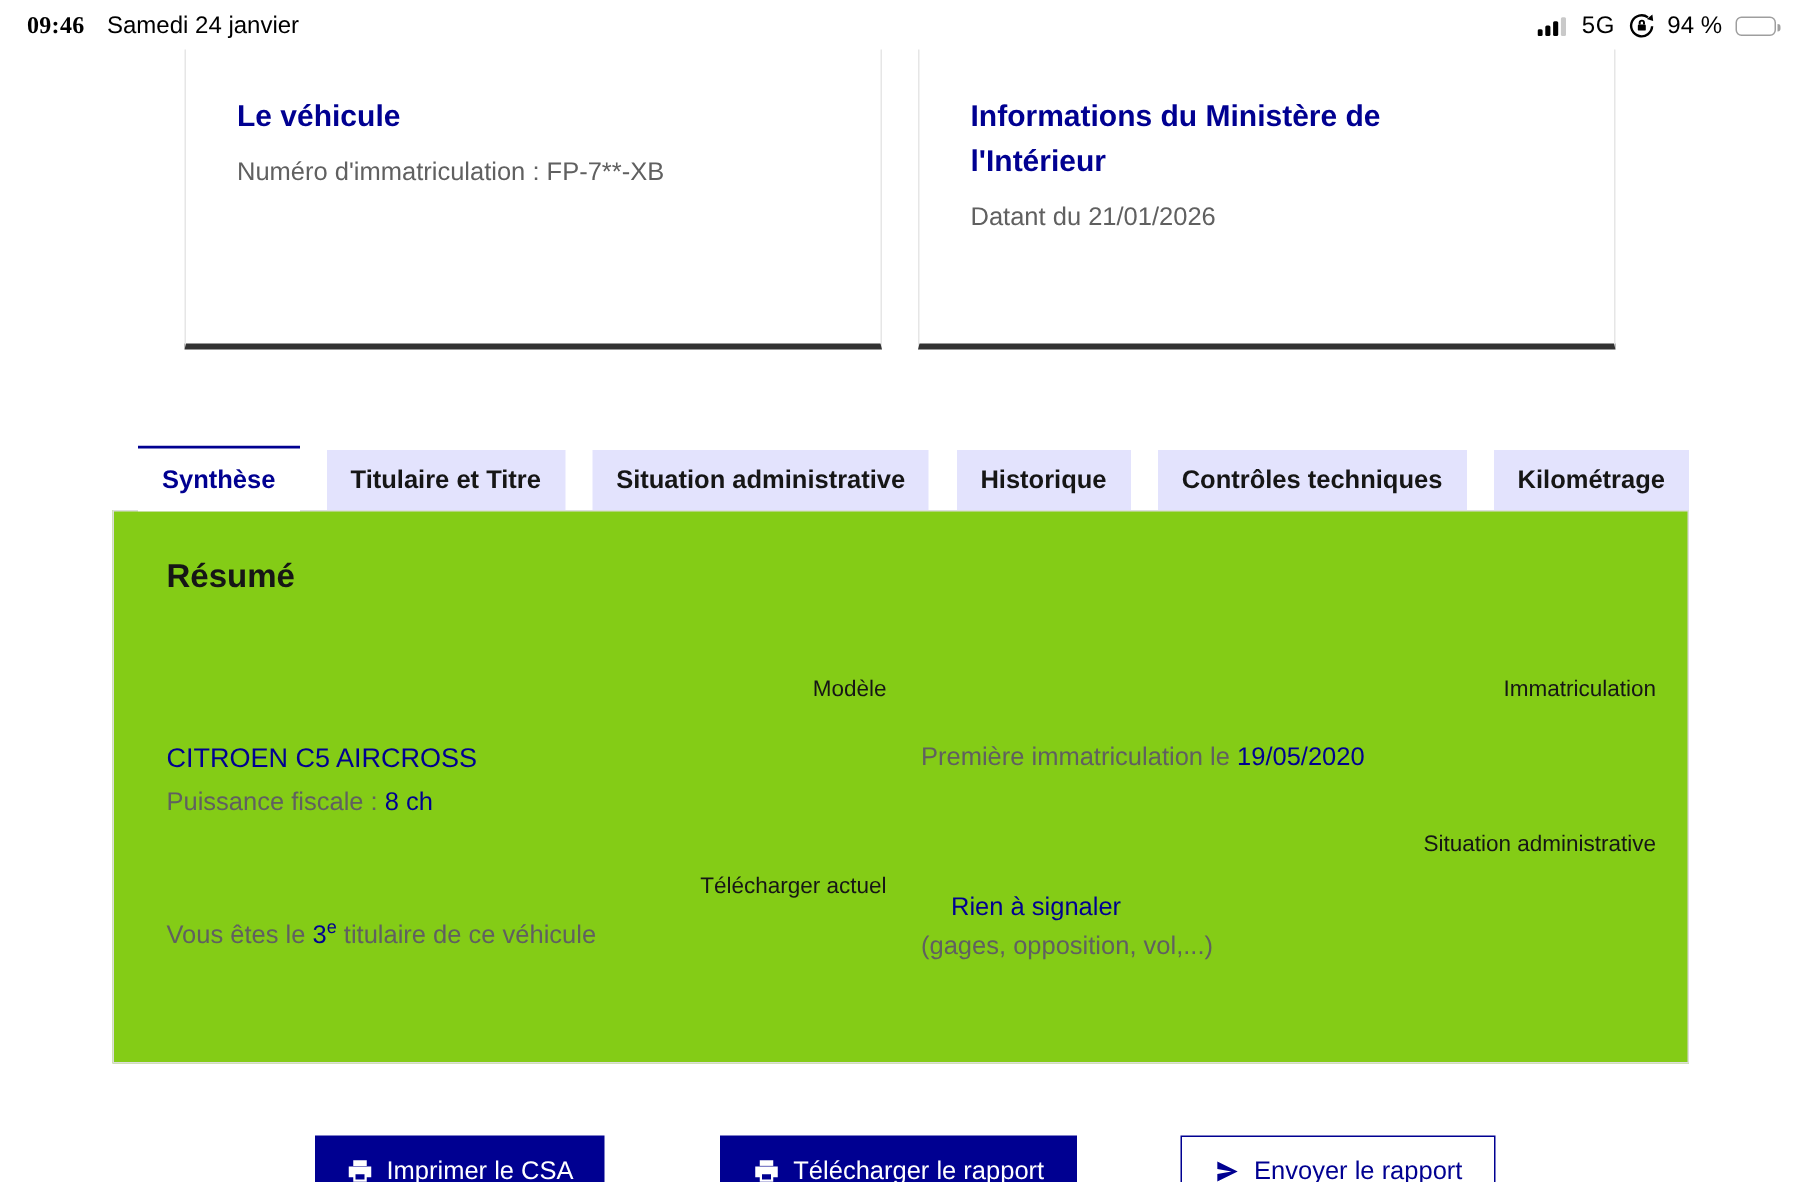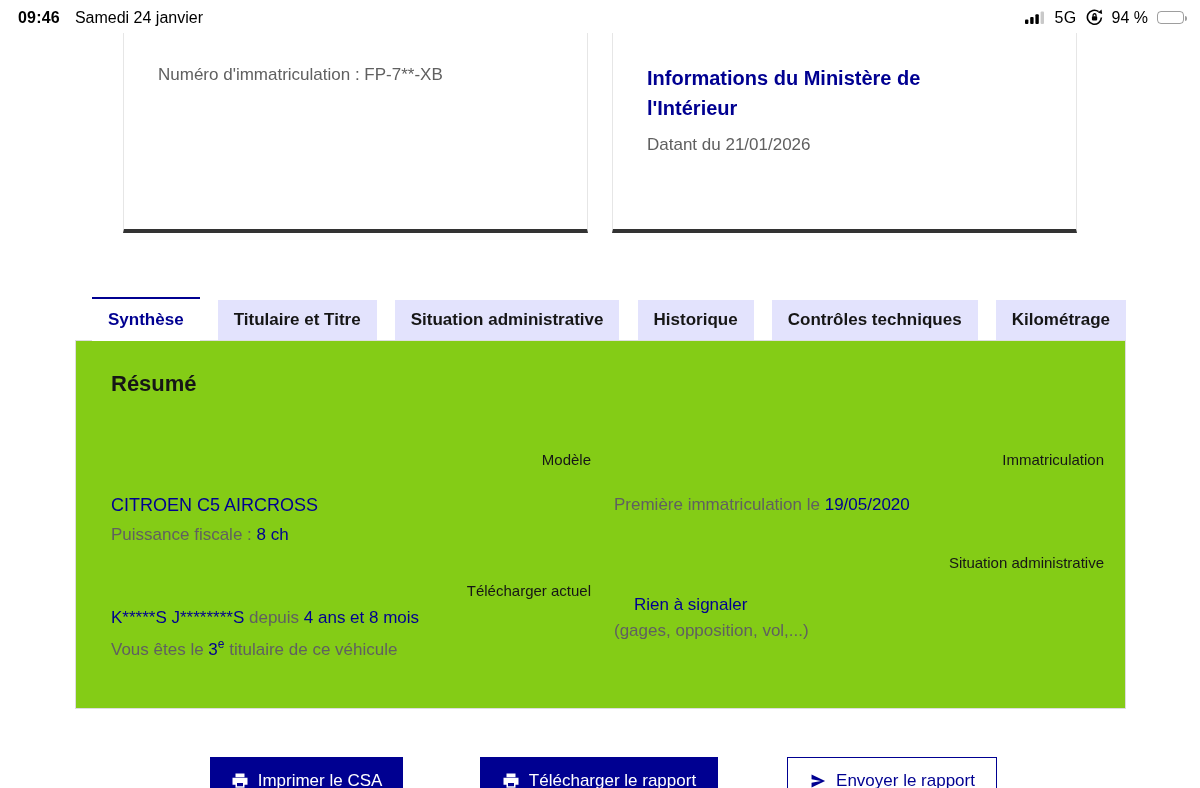--- a/index.html
+++ b/index.html
@@ -9,21 +9,21 @@
     font-family:"Liberation Sans", sans-serif; color:#161616;
   }
 
   
   .status-bar {
     position:absolute; top:0; left:0; right:0; height:33px;
     display:flex; justify-content:space-between; align-items:center;
     padding:2px 16px 0 18px; font-size:16px; color:#000;
   }
   .sb-left { display:flex; align-items:center; gap:15px; }
-  .sb-time { font-weight:700; letter-spacing:.2px; }
+  .sb-time { font-weight:700; letter-spacing:.2px;font-family:Liberation Serif, serif; }
   .sb-right { display:flex; align-items:center; gap:9px; }
   .sb-net { letter-spacing:.3px; }
   .battery { position:relative; width:27px; height:13px;
     border:1px solid rgba(0,0,0,.38); border-radius:4px; padding:1.5px; }
   .battery-fill { width:92%; height:100%; background:#000; border-radius:2px; }
   .battery:after { content:""; position:absolute; right:-4px; top:3.5px;
     width:2.5px; height:5px; background:rgba(0,0,0,.38); border-radius:0 2px 2px 0; }
 
   
   .card {
@@ -103,20 +103,21 @@
         <path d="M7.1 7.4 v-1.2 a1.45 1.45 0 0 1 2.9 0 v1.2" fill="none" stroke="#000" stroke-width="1.3"></path>
         <rect x="5.9" y="7.3" width="5.3" height="4.1" rx="0.8" fill="#000"></rect>
       </svg>
     </span>
     <span>94 %</span>
     <span class="battery"><span class="battery-fill"></span></span>
   </div>
 </div>
 
 <div class="card" id="card-vehicle">
+  <div class="card-title">Le véhicule</div>
   <div class="card-body">Numéro d'immatriculation : FP-7**-XB</div>
 </div>
 
 <div class="card" id="card-ministry">
   <div class="card-title">Informations du Ministère de l'Intérieur</div>
   <div class="card-body">Datant du 21/01/2026</div>
 </div>
 
 <div class="tabs">
   <div class="tab tab-active">Synthèse</div>
@@ -129,21 +130,20 @@
 
 <div class="panel">
   <div class="panel-title">Résumé</div>
 
   <div class="col col-left">
     <div class="section-heading mb19">Modèle</div>
     <div class="line blue model-name mb4">CITROEN C5 AIRCROSS</div>
     <div class="line mb30"><span>Puissance fiscale : </span><span class="blue">8 ch</span></div>
 
     <div class="section-heading mb1">Télécharger actuel</div>
-    <div class="line"><span class="blue">K*****S J********S</span><span> depuis </span><span class="blue">4 ans et 8 mois</span></div>
     <div class="line"><span>Vous êtes le </span><span class="blue">3</span><sup class="ord blue">e</sup><span> titulaire de ce véhicule</span></div>
   </div>
 
   <div class="col col-right">
     <div class="section-heading mb19">Immatriculation</div>
     <div class="line mb32"><span>Première immatriculation le </span><span class="blue">19/05/2020</span></div>
 
     <div class="section-heading mb16">Situation administrative</div>
     <div class="line blue indent">Rien à signaler</div>
     <div class="line">(gages, opposition, vol,...)</div>

